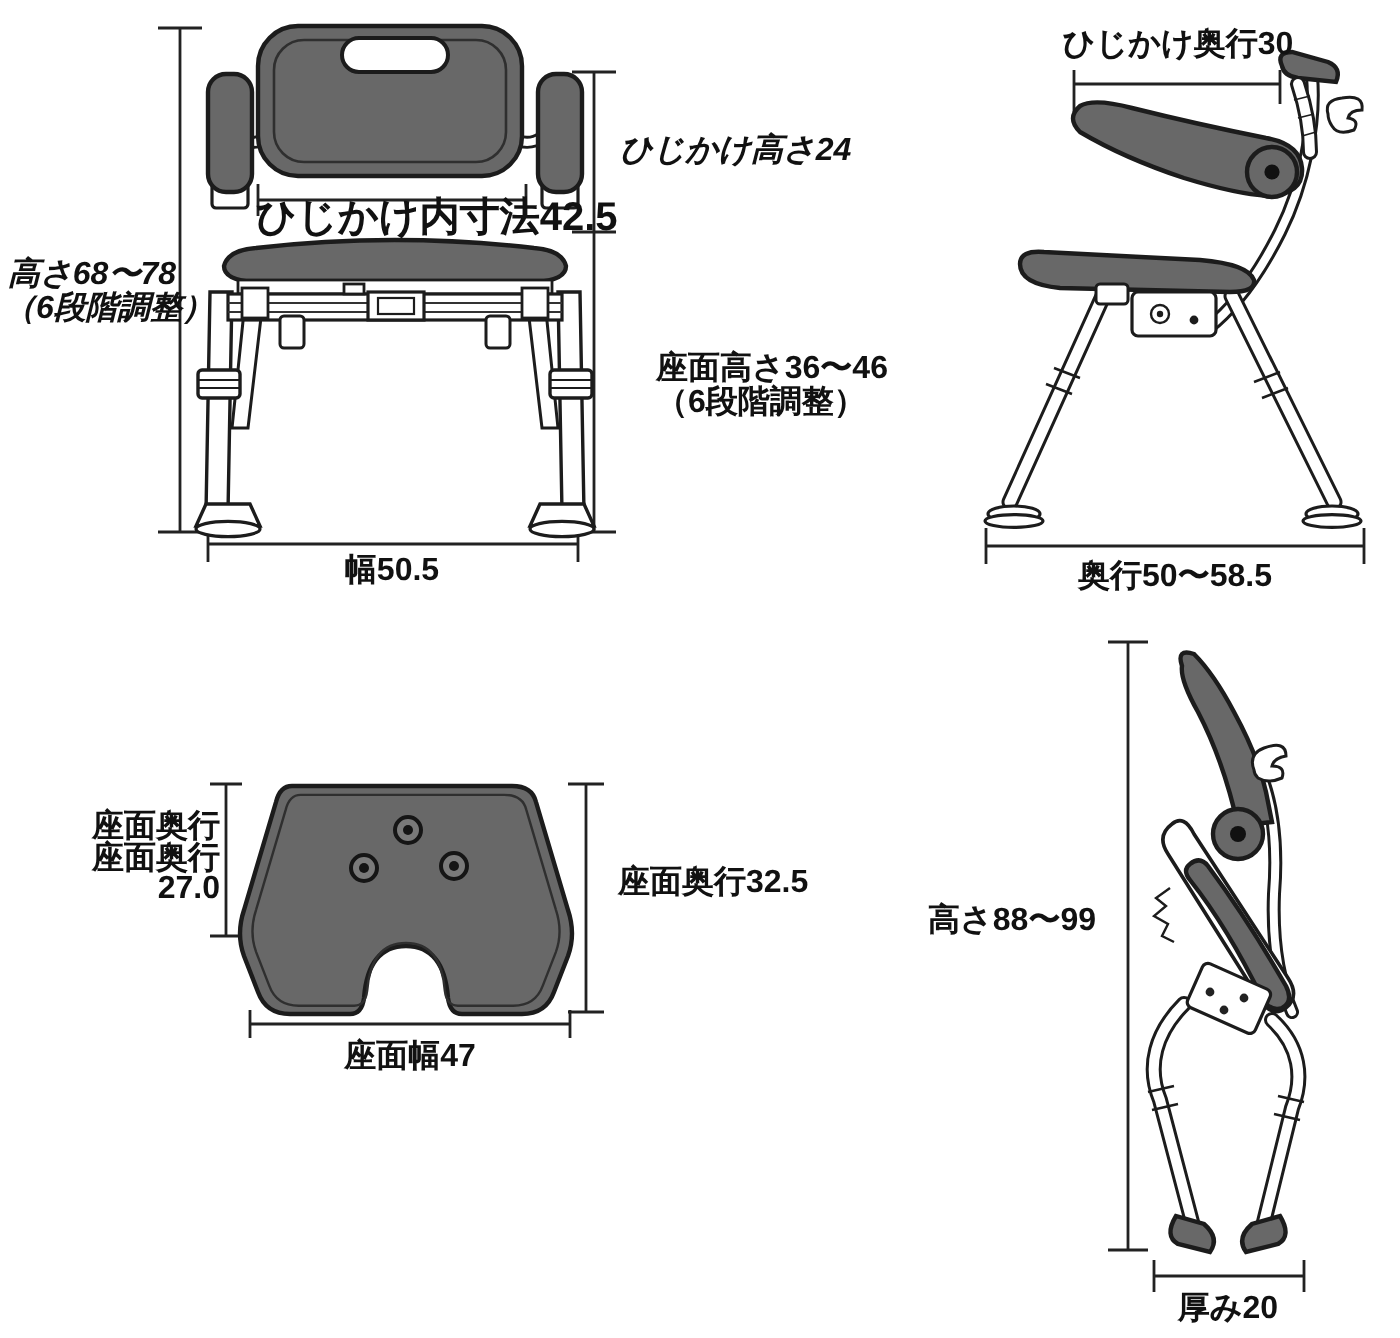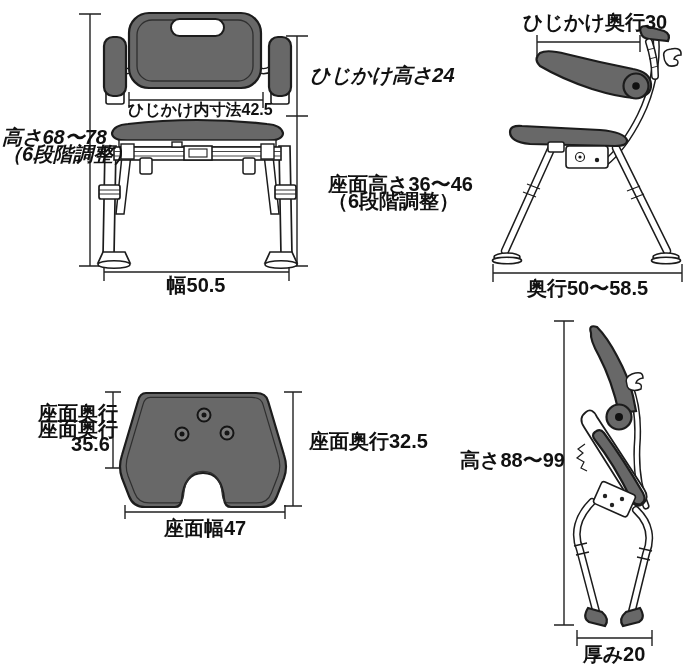--- a/index.html
+++ b/index.html
@@ -1,19 +1,19 @@
 <!DOCTYPE html>
 <html><head>
 <meta charset="utf-8">
 <style>
   html,body{margin:0;padding:0;background:#fff;}
   .canvas{position:relative;width:700px;height:669px;background:#ffffff;overflow:hidden;
           font-family:"Liberation Sans","DejaVu Sans",sans-serif;}
   .canvas svg{position:absolute;left:0;top:0;}
-  .lbl{position:absolute;font-size:20px;font-weight:bold;color:#111;
+  .lbl{position:absolute;font-size:16px;font-weight:bold;color:#111;
        line-height:17px;white-space:nowrap;}
   .lbl .sub{display:block;}
   .dim path{stroke:#222;stroke-width:1.4;fill:none;}
   .pad{fill:#686868;stroke:#1c1c1c;stroke-width:2.2;}
   .wh{fill:#ffffff;stroke:#1c1c1c;}
   .tube-o{stroke:#1c1c1c;fill:none;stroke-linecap:round;}
   .tube-i{stroke:#ffffff;fill:none;stroke-linecap:round;}
 </style>
 </head>
 <body>
@@ -143,39 +143,39 @@
     <circle cx="612" cy="505" r="2.2" fill="#222"></circle>
     <circle cx="622" cy="499" r="2.2" fill="#222"></circle>
   </g>
 </svg>
 
 <div class="lbl" style="left:2px;top:129px;width:88px;text-align:center;font-style:italic;">
   <span class="sub">高さ68〜78</span>
   <span class="sub">（6段階調整）</span>
 </div>
 
-<div class="lbl" style="left:128px;top:101px;width:138px;text-align:center;font-size:16px;">ひじかけ内寸法42.5</div>
+<div class="lbl" style="left:128px;top:101px;width:138px;text-align:center;font-size:20px;">ひじかけ内寸法42.5</div>
 
 <div class="lbl" style="left:136px;top:277px;width:120px;text-align:center;">幅50.5</div>
 
 <div class="lbl" style="left:310px;top:67px;font-style:italic;">ひじかけ高さ24</div>
 
 <div class="lbl" style="left:312px;top:176px;margin-left:16px;">
   <span class="sub">座面高さ36〜46</span>
   <span class="sub">（6段階調整）</span>
 </div>
 
 <div class="lbl" style="left:523px;top:14px;width:132px;text-align:center;">ひじかけ奥行30</div>
 
 <div class="lbl" style="left:517px;top:280px;width:141px;text-align:center;">奥行50〜58.5</div>
 
 <div class="lbl" style="left:38px;top:406px;width:72px;text-align:right;line-height:15.5px;">
   <span class="sub">座面奥行</span>
   <span class="sub">座面奥行</span>
-  <span class="sub">35.6</span>
+  <span class="sub">27.0</span>
 </div>
 
 <div class="lbl" style="left:309px;top:433px;">座面奥行32.5</div>
 
 <div class="lbl" style="left:145px;top:520px;width:120px;text-align:center;">座面幅47</div>
 
 <div class="lbl" style="left:460px;top:452px;width:92px;text-align:center;">高さ88〜99</div>
 
 <div class="lbl" style="left:564px;top:646px;width:100px;text-align:center;">厚み20</div>
 

